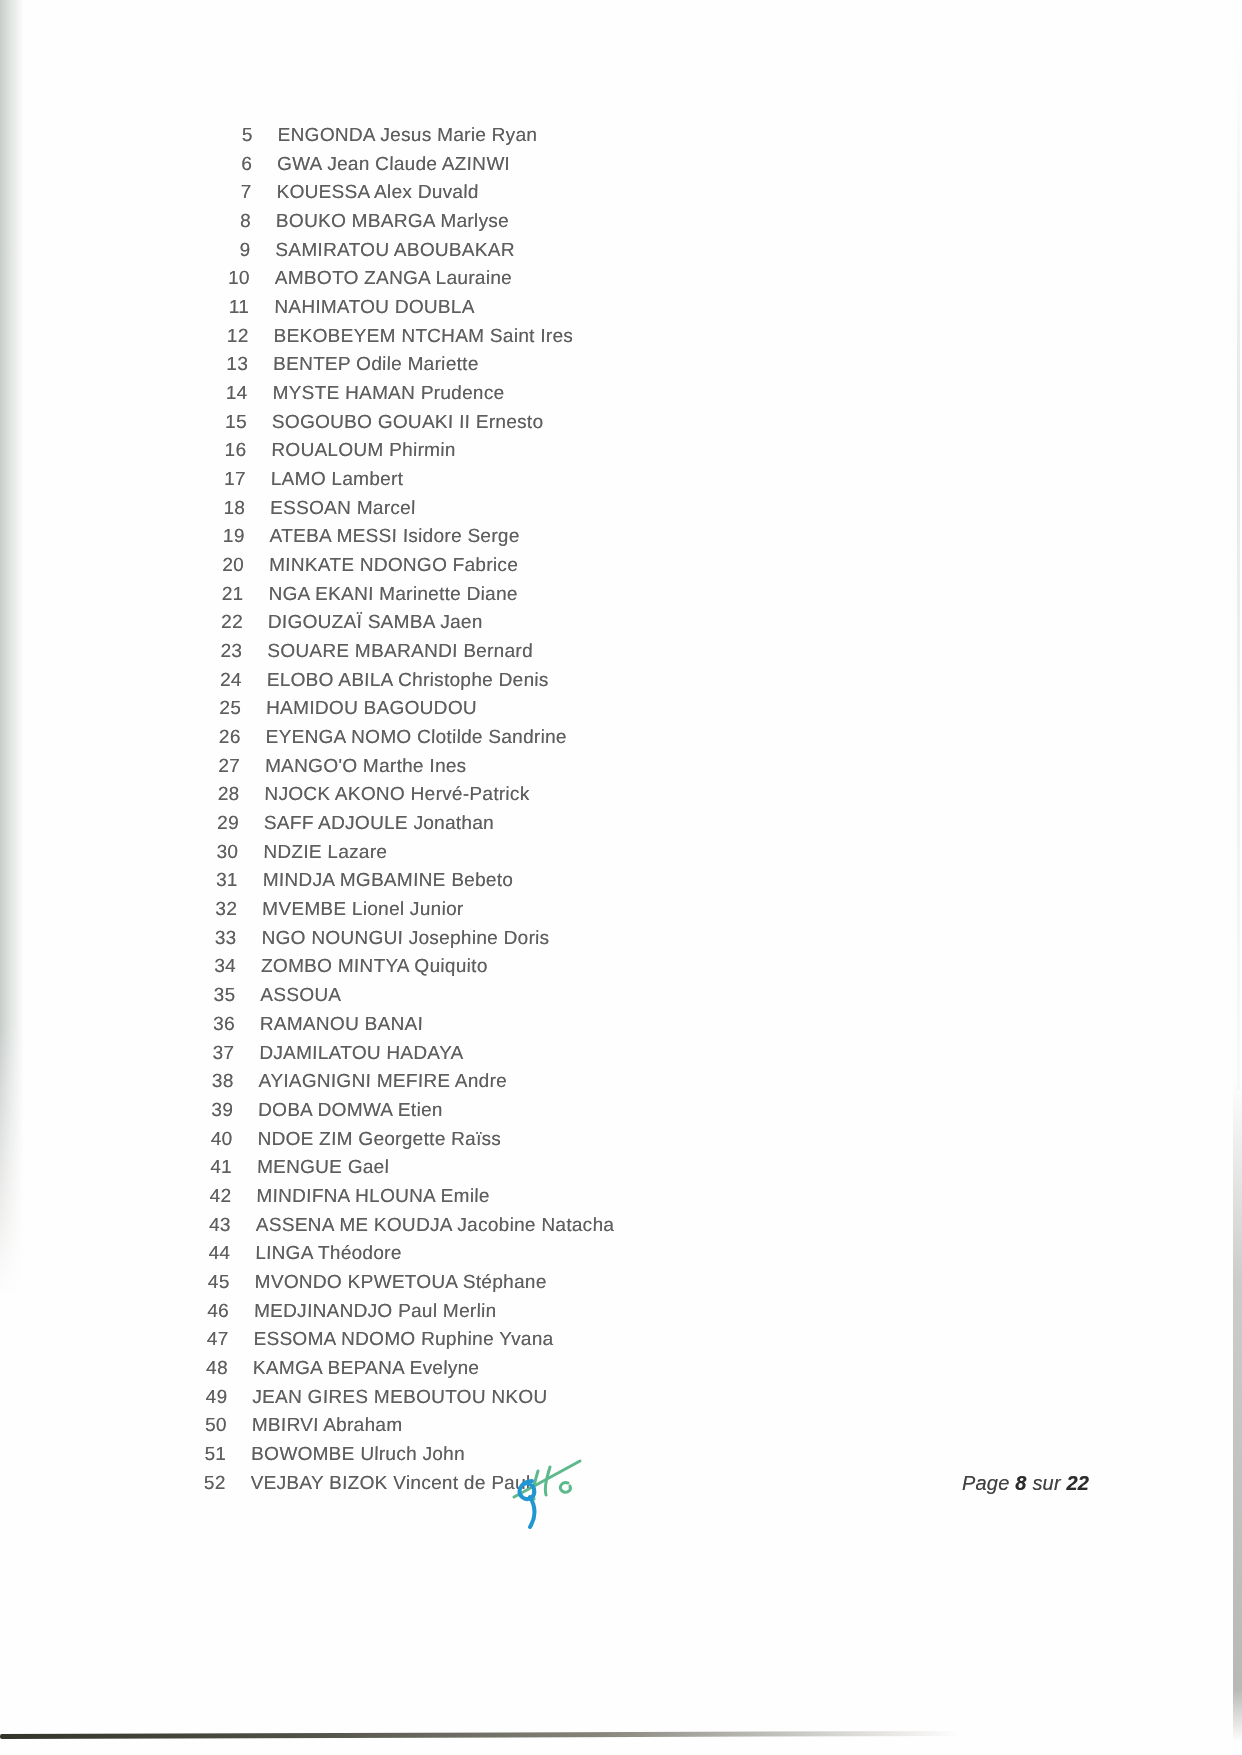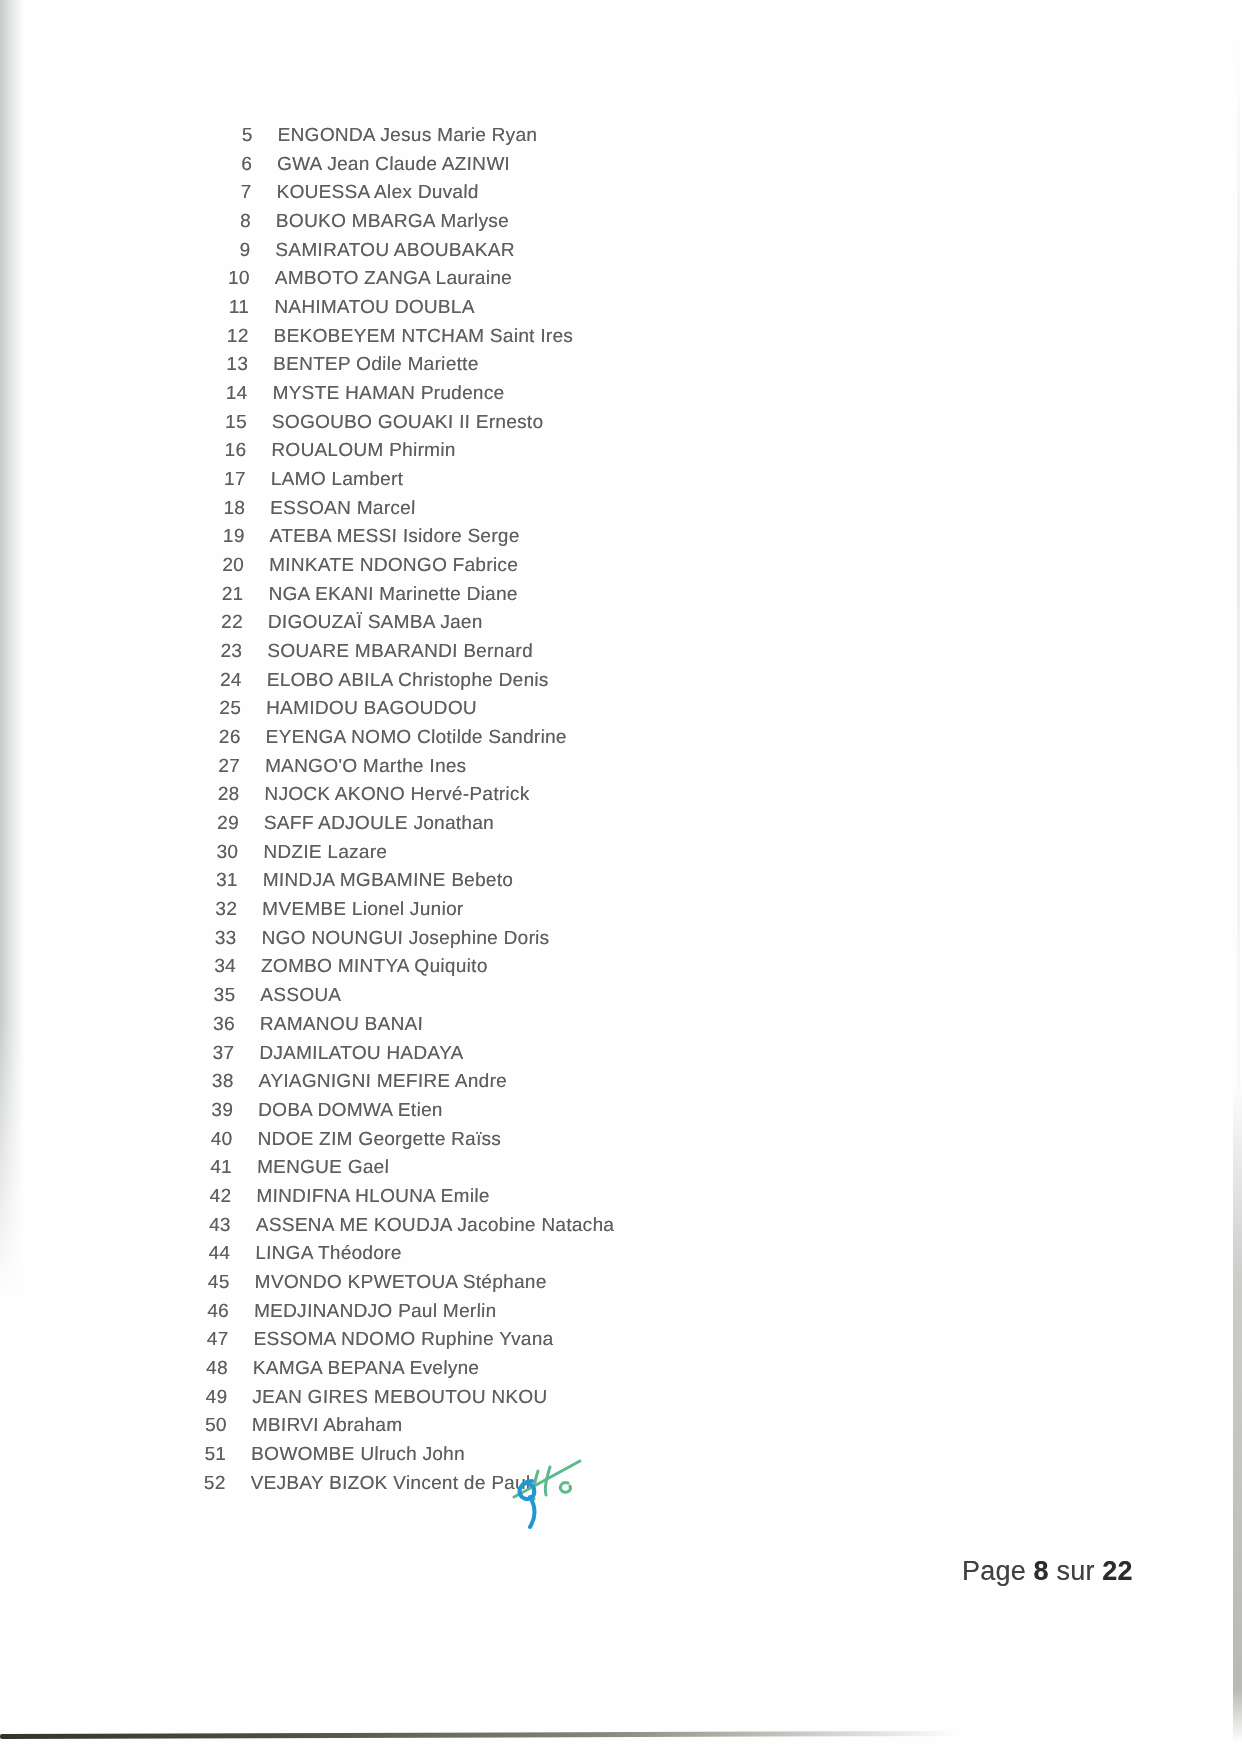--- a/index.html
+++ b/index.html
@@ -45,24 +45,25 @@
   }
   .row { display:flex; height:28.68px; line-height:28.68px; white-space:nowrap; }
   .row .num { display:inline-block; margin-left:209px; width:44px; text-align:right; }
   .row .name { display:inline-block; margin-left:25px; }
 
   
   .signature { position:absolute; left:508px; top:1449px; width:78px; height:82px; }
 
   
   .footer {
-    position:absolute; left:962px; top:1556px;
-    font-size:27px; color:#414141; letter-spacing:0.2px;
+    position:absolute; left:962px; top:1472px;
+    font-size:20px; color:#414141; letter-spacing:0.2px;
     text-shadow:0 0 0.5px rgba(65,65,65,0.6);
     white-space:nowrap;
+    font-style:italic;
   }
   .footer b { color:#2c2c2c; }
 </style>
 </head>
 <body>
 
 <div class="page">
 
   <div class="edge-left"></div>
   <div class="edge-right-faint"></div>

